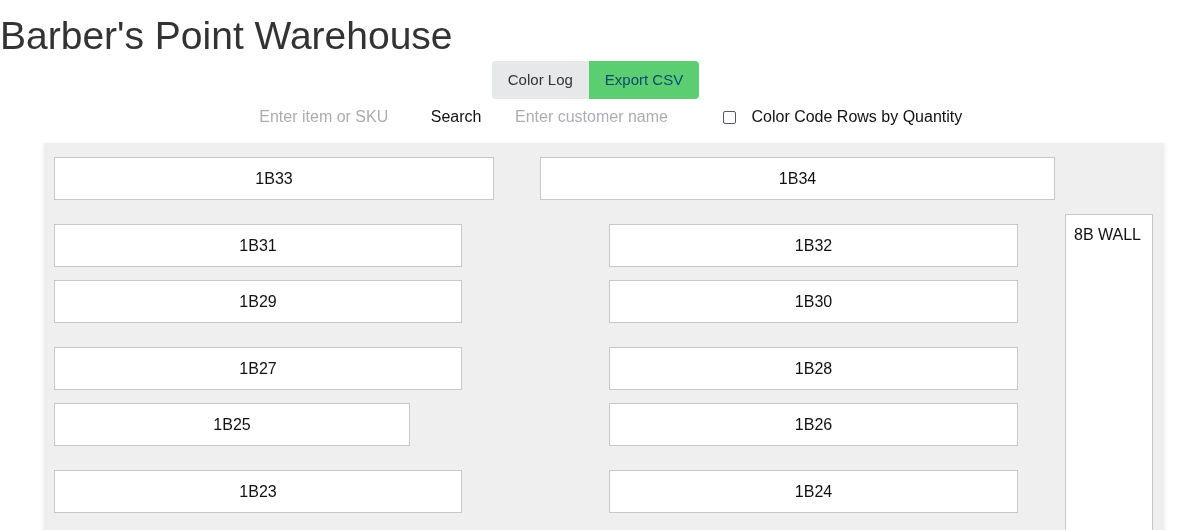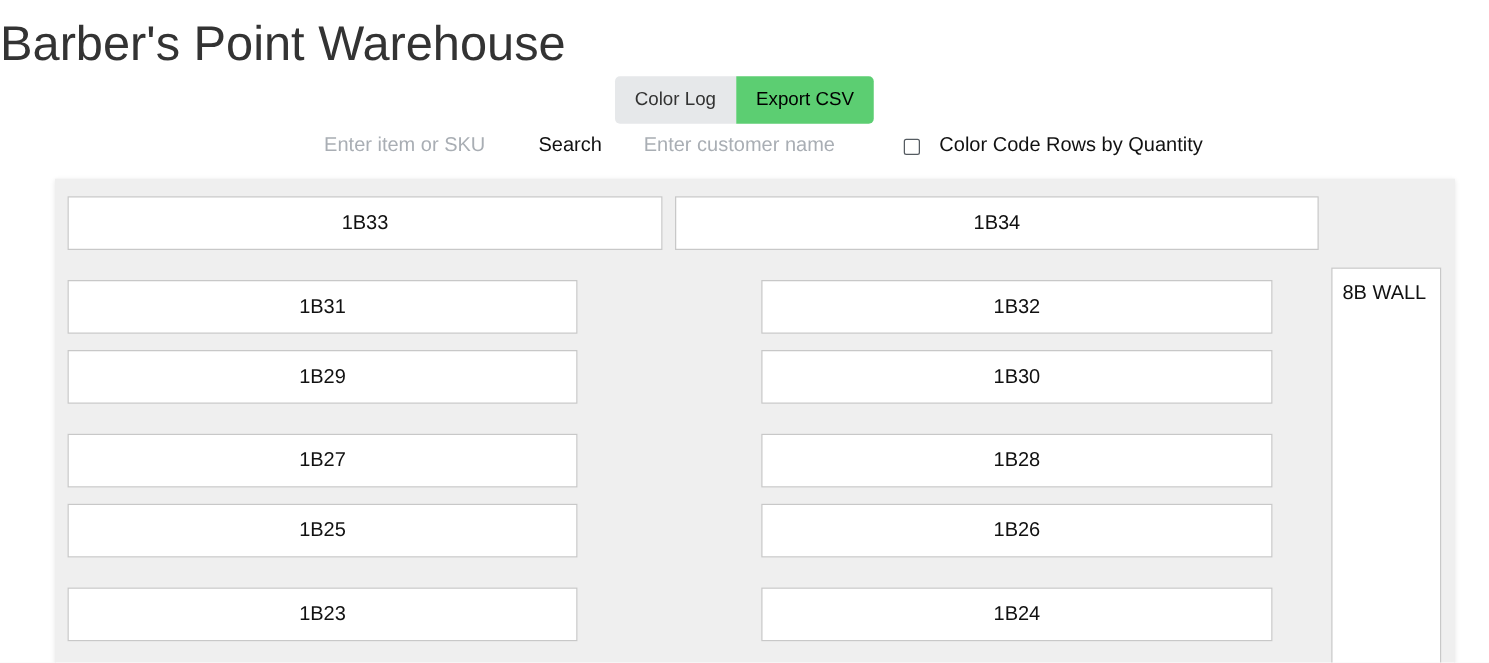--- a/index.html
+++ b/index.html
@@ -45,21 +45,21 @@
     padding: 10px 16px;
     cursor: pointer;
   }
   .btn-audit {
     background: #e6e8ea;
     color: #333333;
     border-radius: 4px 0 0 4px;
   }
   .btn-export {
     background: #5cce72;
-    color: #000000;
+    color: #0c4a6e;
     border-radius: 0 4px 4px 0;
   }
 
   .searchbar {
     display: flex;
     justify-content: center;
     align-items: center;
     margin-top: 9px;
     gap: 0px;
   }
@@ -174,21 +174,21 @@
     <input id="cust-input" class="search-input" type="text" placeholder="Enter customer name" style="">
     <span class="check-wrap">
       <span class="cb"></span>
       <span class="cb-label">Color Code Rows by Quantity</span>
     </span>
   </div>
 
   <div class="map-outer">
     <div class="map-inner" id="map-inner">
 
-    <div class="cell" style="position: absolute; left: 10px; top: 14px; width: 476px; text-align: right;">
+    <div class="cell" style="position: absolute; left: 10px; top: 14px; width: 440px; text-align: right;">
           <span>1B33</span>
         </div>
         <div class="cell" style="position: absolute; left: 496px; top: 14px; width: 515px;">
           <span>1B34</span>
         </div>
         <div class="cell" style="position: absolute; left: 10px; top: 81px; width: 408px;">
           <span>1B31</span>
         </div>
         <div class="cell" style="position: absolute; left: 565px; top: 81px; width: 409px;">
           <span>1B32</span>
@@ -198,21 +198,21 @@
         </div>
         <div class="cell" style="position: absolute; left: 565px; top: 137px; width: 409px;">
           <span>1B30</span>
         </div>
         <div class="cell" style="position: absolute; left: 10px; top: 204px; width: 408px;">
           <span>1B27</span>
         </div>
         <div class="cell" style="position: absolute; left: 565px; top: 204px; width: 409px;">
           <span>1B28</span>
         </div>
-        <div class="cell" style="position: absolute; left: 10px; top: 260px; width: 408px;">
+        <div class="cell" style="position: absolute; left: 10px; top: 260px; width: 356px;">
           <span>1B25</span>
         </div>
         <div class="cell" style="position: absolute; left: 565px; top: 260px; width: 409px;">
           <span>1B26</span>
         </div>
         <div class="cell" style="position: absolute; left: 10px; top: 327px; width: 408px;">
           <span>1B23</span>
         </div>
         <div class="cell" style="position: absolute; left: 565px; top: 327px; width: 409px;">
           <span>1B24</span>

